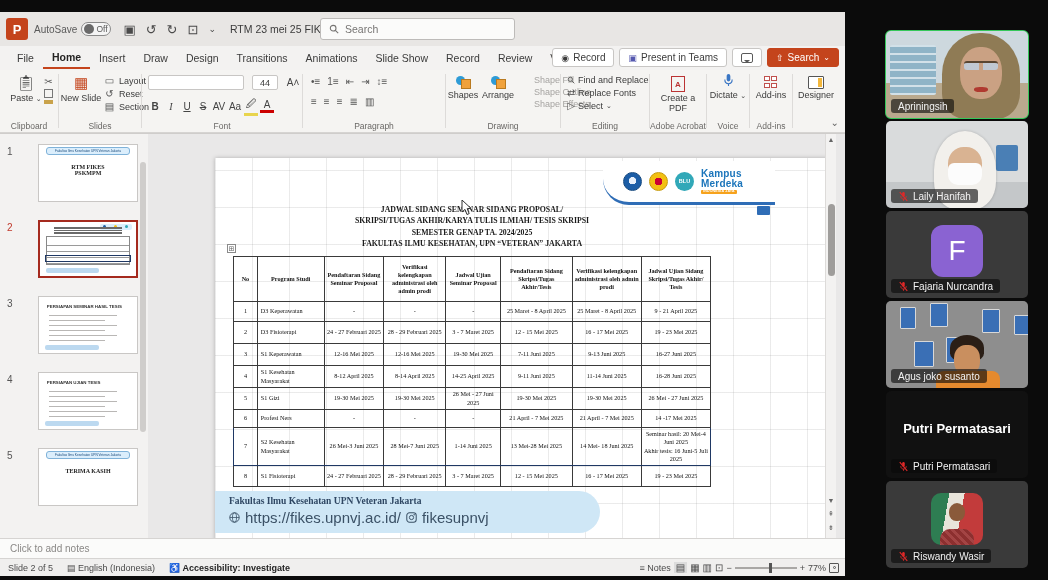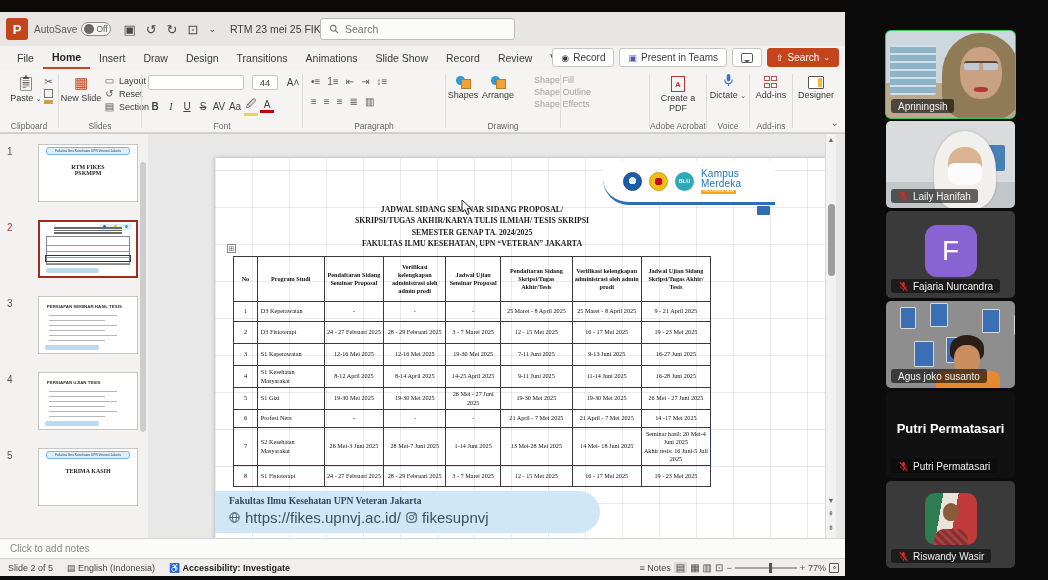--- a/index.html
+++ b/index.html
@@ -96,21 +96,21 @@
   .v-scroll { position:absolute; right:0; top:0; width:11px; height:100%; background:#f3f2f1; border-left:1px solid #dddbd9; }
   .v-thumb { position:absolute; left:2px; top:70px; width:7px; height:72px; background:#9f9d9b; border-radius:4px; }
   .v-arr { position:absolute; left:0; width:100%; text-align:center; color:#666; font-size:7px; }
 
   
   .logo-band { position:absolute; right:55px; top:3px; width:172px; height:44px; background:#fff; border-bottom:3px solid #2f6db6; border-bottom-left-radius:26px; display:flex; align-items:center; gap:7px; padding-left:20px; }
   .lg { width:19px; height:19px; border-radius:50%; flex:none; }
   .lg1 { background:radial-gradient(circle at 50% 45%, #e8f0fa 0 28%, #1b5da6 30%); border:1px solid #15497f; }
   .lg2 { background:radial-gradient(circle at 50% 50%, #c03 0 30%, #f3c012 32%); border:1px solid #c79a08; }
   .lg3 { background:#31a8b8; color:#fff; font-size:5.5px; font-weight:bold; text-align:center; line-height:19px; }
-  .kampus { line-height:1; font-weight:normal; font-size:10px; color:#1b75bb; letter-spacing:.2px; }
+  .kampus { line-height:1; font-weight:bold; font-size:10px; color:#1b75bb; letter-spacing:.2px; }
   .kampus .merdeka-wrap { display:inline-block; }
   .kampus .idn { display:block; font-size:3.5px; background:#f6a21c; color:#fff; border-radius:1px; padding:0.5px 2px; margin-top:1px; width:max-content; }
   .logo-cap { position:absolute; right:57px; top:5px; width:13px; height:40px; background:#2f6db6; border-radius:4px; }
   .logo-tab { position:absolute; right:60px; top:48px; width:13px; height:9px; background:#2f6db6; border-radius:1px; }
 
   
   .s-title { position:absolute; left:18px; top:46px; width:478px; text-align:center; font-family:"Liberation Serif",serif; font-weight:bold; font-size:7.8px; color:#1a1a1a; line-height:1.45; }
 
   
   .s-table-wrap { position:absolute; left:18px; top:98px; width:478px; }
@@ -141,21 +141,21 @@
   .sb-acc { font-weight:bold; color:#262626; }
   .sb-right { position:absolute; right:6px; display:flex; align-items:center; gap:3px; color:#4a4a4a; }
   .viewico { font-size:10px; } .viewico.on { background:#dcdcdc; padding:0 2px; }
   .zslider { width:62px; height:2px; background:#a9a7a5; position:relative; }
   .zknob { position:absolute; left:55%; top:-4px; width:3.5px; height:10px; background:#555; }
   .fit-ico { width:10px; height:10px; border:1.2px solid #555; position:relative; border-radius:1px; }
   .fit-ico::after { content:""; position:absolute; inset:2.5px; border-radius:50%; border:1.2px solid #555; }
 
   
   .meeting { position:absolute; left:845px; top:0; width:203px; height:580px; background:#0b0b0b; }
-  .tile { position:absolute; left:41px; width:129px; height:87px; background:#2e2e2e; border-radius:5px; overflow:hidden; }
+  .tile { position:absolute; left:41px; width:142px; height:87px; background:#2e2e2e; border-radius:5px; overflow:hidden; }
   .tile.speaking { outline:2.5px solid #35c75a; outline-offset:-1px; }
   .name-label { position:absolute; left:5px; bottom:5px; max-width:92%; background:rgba(10,10,10,.62); border-radius:3px; padding:1.5px 7px; color:#f2f2f2; font-size:10px; display:flex; align-items:center; gap:4px; white-space:nowrap; overflow:hidden; }
   .center-name { position:absolute; width:100%; top:34%; text-align:center; color:#fff; font-weight:bold; font-size:13px; }
   .avatar-letter { position:absolute; left:50%; top:46%; transform:translate(-50%,-50%); width:52px; height:52px; border-radius:12px; background:#8a63d2; color:#fff; font-size:28px; display:flex; align-items:center; justify-content:center; }
   .avatar-photo { position:absolute; left:50%; top:44%; transform:translate(-50%,-50%); width:52px; height:52px; border-radius:10px; overflow:hidden; background:linear-gradient(100deg,#2e7d52 0 30%,#e8e4da 30% 55%,#c23b3b 55%); }
   .ph-head { position:absolute; left:50%; top:10px; transform:translateX(-50%); width:16px; height:18px; border-radius:50% 50% 45% 45%; background:#8a5a3a; }
   .ph-body { position:absolute; left:50%; bottom:-4px; transform:translateX(-50%); width:34px; height:20px; border-radius:10px 10px 0 0; background:repeating-linear-gradient(45deg,#8c2f2f 0 3px,#a34444 3px 6px); }
 
   
   .scene { position:absolute; inset:0; }
@@ -344,20 +344,41 @@
               <span>Shape Outline</span>
             </span>
           <span class="srow dim">
               <span>Shape Effects</span>
             </span>
         </div>
         <div class="glabel">Drawing</div>
       </div>
       <div class="gsep" style="left:560px;"></div>
 
+      <div class="rgroup" style="left:561px;width:88px;">
+        <div class="smallcol" style="left:6px;top:5px;">
+          <span class="srow">
+              <svg width="8" height="8" viewBox="0 0 12 12">
+                <circle cx="5" cy="5" r="3.2" fill="none" stroke="#555" stroke-width="1.3"></circle>
+                <line x1="7.4" y1="7.4" x2="11" y2="11" stroke="#555" stroke-width="1.3"></line>
+              </svg>
+              <span>Find and Replace</span>
+            </span>
+          <span class="srow">
+              <span class="mini" style="width:8px;">⇄</span>
+              <span>Replace Fonts</span>
+            </span>
+          <span class="srow">
+              <span class="mini" style="width:8px;">▷</span>
+              <span>Select</span> 
+              <span style="font-size:7px;">⌄</span>
+            </span>
+        </div>
+        <div class="glabel">Editing</div>
+      </div>
       <div class="gsep" style="left:649px;"></div>
 
       <div class="rgroup" style="left:650px;width:56px;">
         <div class="bigbtn" style="left:6px;">
           <div class="pdf-ico">A</div><span>Create a PDF</span>
         </div>
         <div class="glabel">Adobe Acrobat</div>
       </div>
       <div class="gsep" style="left:706px;"></div>
 

